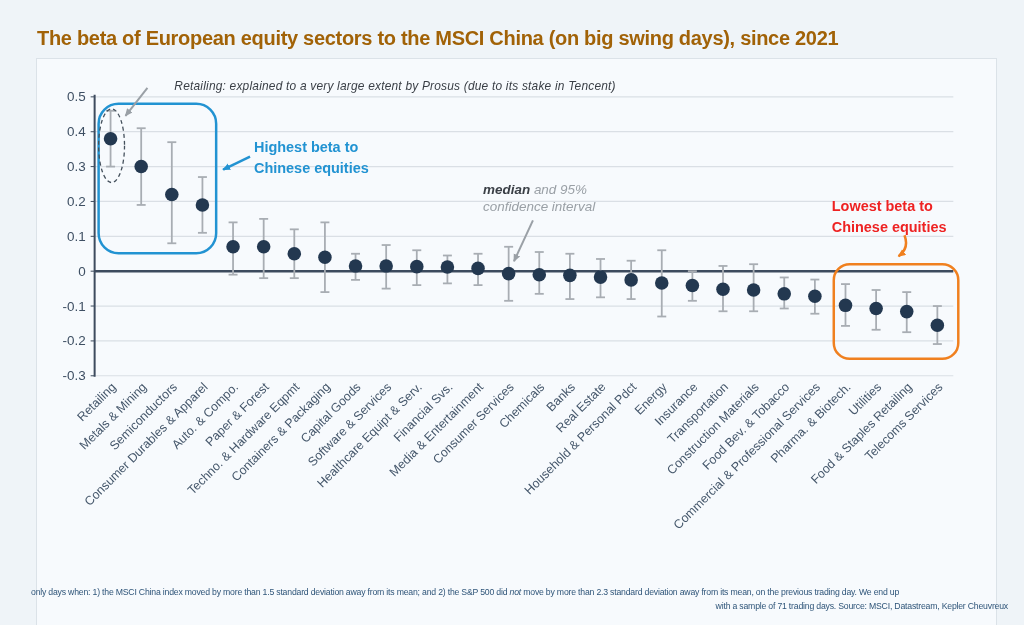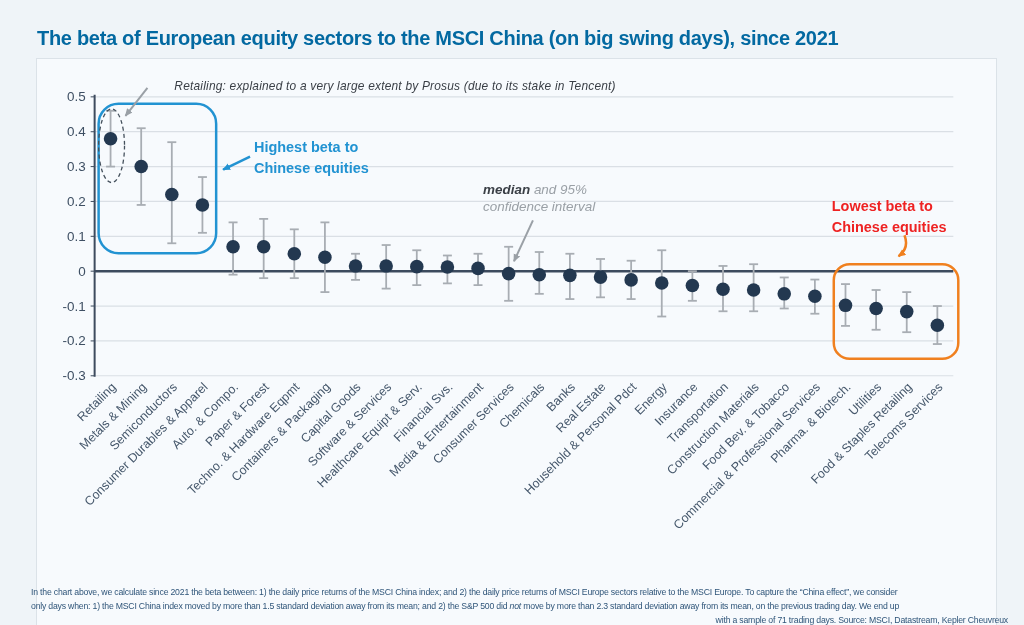--- a/index.html
+++ b/index.html
@@ -4,21 +4,21 @@
 <style>
   html,body{margin:0;padding:0;}
   body{
     width:1024px;height:625px;position:relative;overflow:hidden;
     background:#eff4f8;
     font-family:"Liberation Sans", sans-serif;
   }
   .page-title{
     position:absolute;left:37px;top:27px;
     font-size:20px;font-weight:bold;letter-spacing:-0.3px;
-    color:#0369a1;white-space:nowrap;
+    color:#a16207;white-space:nowrap;
   }
   .chart-panel{
     position:absolute;left:36px;top:58px;width:961px;height:612px;
     background:#f7fafd;border:1px solid #dbe2e8;box-sizing:border-box;
   }
   .chart-panel svg{display:block;width:959px;height:518px;}
   svg text{font-family:"Liberation Sans", sans-serif;}
   .footer{
     position:absolute;left:31px;top:585px;width:977px;
     font-size:8.7px;letter-spacing:-0.2px;line-height:14.2px;
@@ -224,16 +224,15 @@
       <text x="217" y="93" font-size="14.5" font-weight="bold" fill="#2293d2">Highest beta to</text>
       <text x="217" y="114" font-size="14.5" font-weight="bold" fill="#2293d2">Chinese equities</text>
       <text x="447" y="136" font-size="13.5" font-style="italic"><tspan font-weight="bold" fill="#3a3f46">median</tspan><tspan fill="#9aa0a6"> and 95%</tspan></text>
       <text x="447" y="153" font-size="13.5" font-style="italic" fill="#9aa0a6">confidence interval</text>
       <text x="797" y="153" font-size="14.5" font-weight="bold" fill="#ee2222">Lowest beta to</text>
       <text x="797" y="174" font-size="14.5" font-weight="bold" fill="#ee2222">Chinese equities</text>
     </svg>
 </div>
 
 <div class="footer">
-  <div class="fl">In the chart above, we calculate since 2021 the beta between: 1) the daily price returns of the MSCI China index; and 2) the daily price returns of MSCI Europe sectors relative to the MSCI Europe. To capture the “China effect”, we consider</div>
   <div class="fl"><span>only days when: 1) the MSCI China index moved by more than 1.5 standard deviation away from its mean; and 2) the S&amp;P 500 did </span><i>not</i><span> move by more than 2.3 standard deviation away from its mean, on the previous trading day. We end up</span></div>
   <div class="fl fl3">with a sample of 71 trading days. Source: MSCI, Datastream, Kepler Cheuvreux</div>
 </div>
 
 </body></html>

